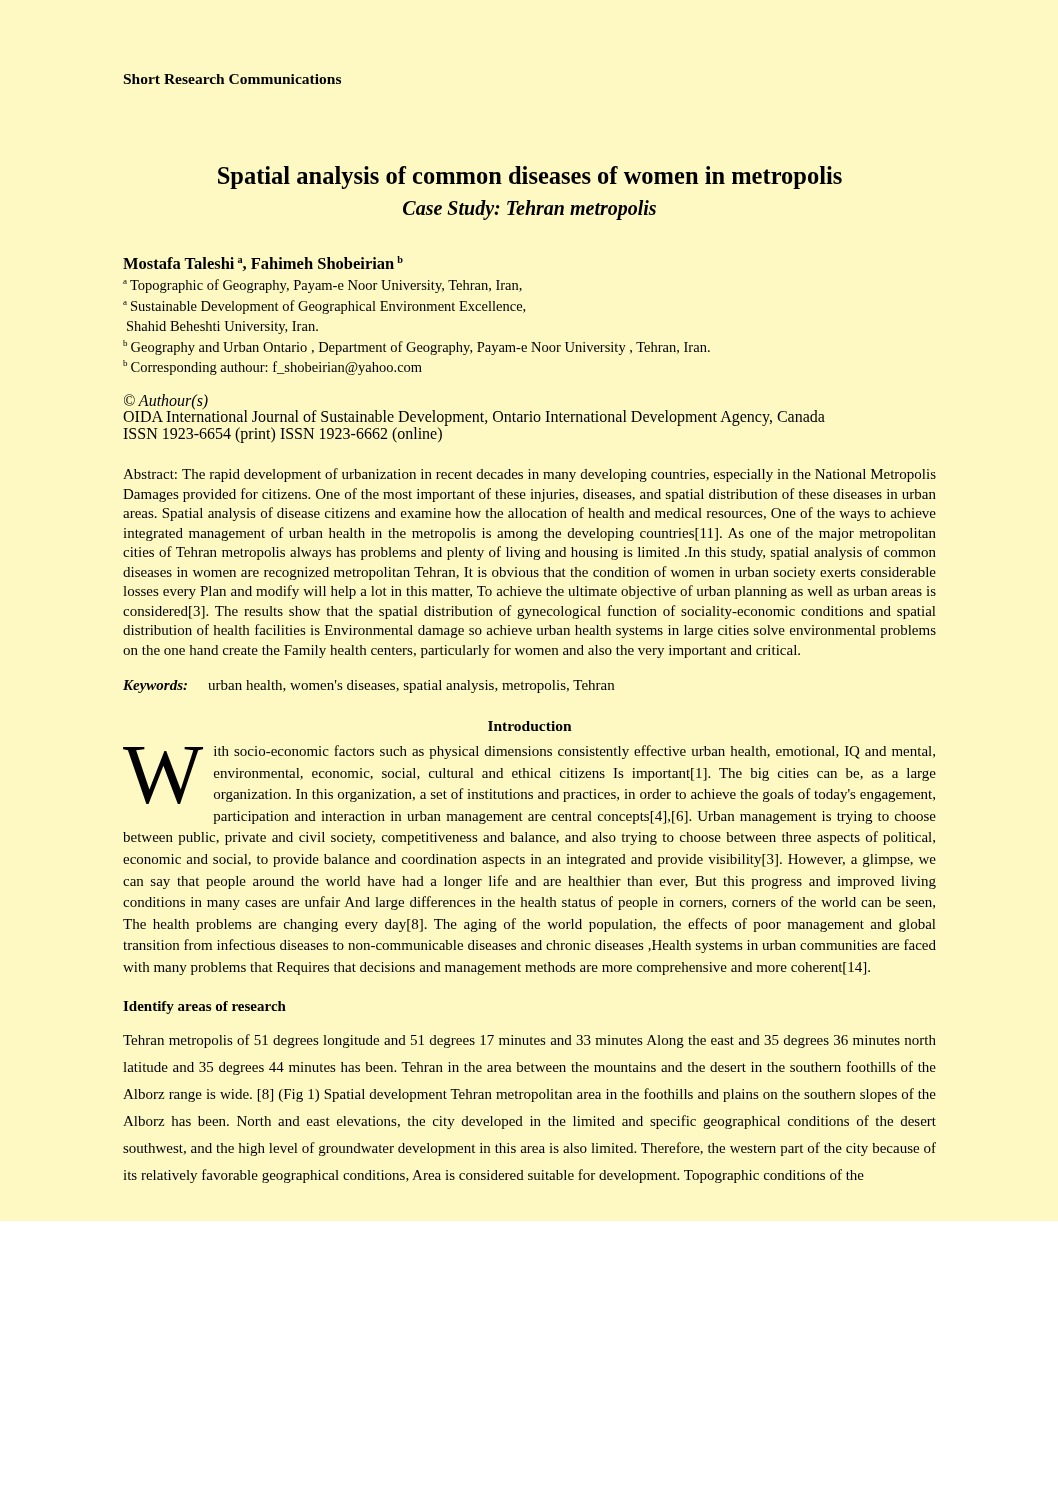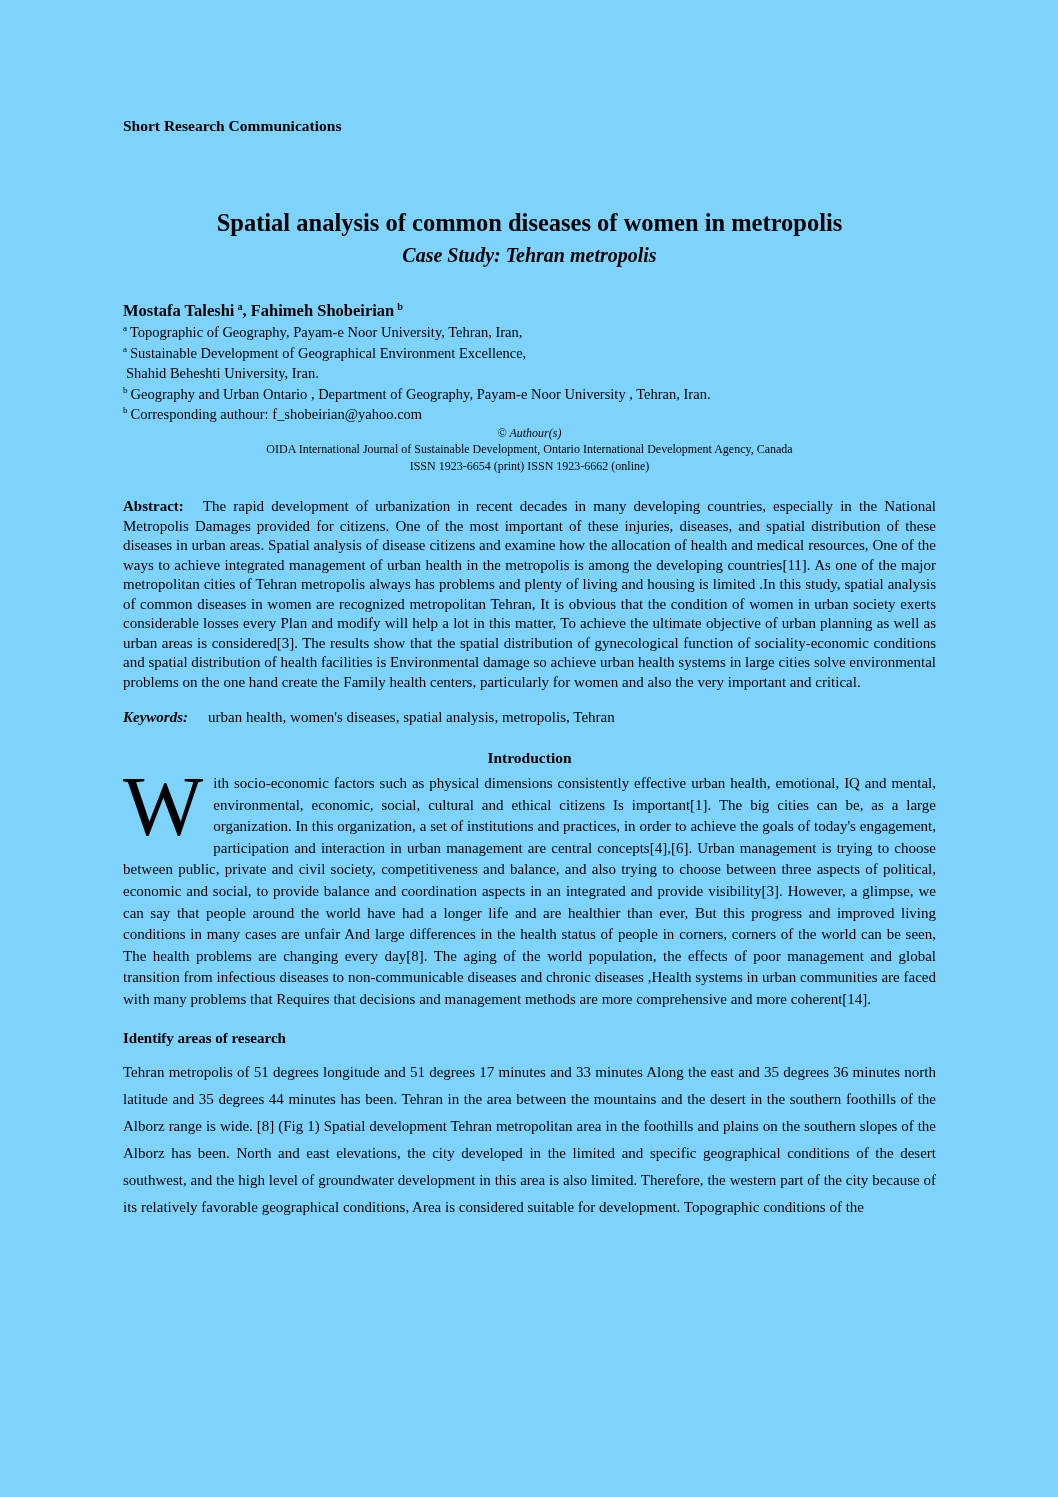--- a/index.html
+++ b/index.html
@@ -1,25 +1,25 @@
 <!DOCTYPE html>
 <html><head>
 <meta charset="utf-8">
 <style>
   html, body { margin: 0; padding: 0; }
   body { background: #ffffff; }
   .page {
     position: relative;
     box-sizing: border-box;
     width: 1058px;
-    height: 1497px;
-    background: #7dd3fc;
+    height: 1221px;
+    background: #fef9c3;
     color: #000000;
     font-family: "Liberation Serif", "DejaVu Serif", serif;
-    padding: 116px 122px 40px 123px;
+    padding: 69px 122px 40px 123px;
     overflow: hidden;
   }
   .header-label {
     font-weight: bold;
     font-size: 15.5px;
     line-height: 20px;
   }
   .title-block { margin-top: 70px; text-align: center; }
   .title {
     font-size: 24.5px;
@@ -38,33 +38,33 @@
   .author-names { font-size: 16.5px; font-weight: bold; line-height: 22px; }
   sup.affil-sup {
     font-size: 0.62em;
     vertical-align: super;
     line-height: 0;
   }
   .author-names sup.affil-sup { margin-left: 3px; }
   .affiliation { font-size: 14.5px; line-height: 20.5px; }
   .affiliation sup.affil-sup { margin-right: 3px; }
   .imprint-block {
-    margin-top: 0;
-    text-align: center;
-    font-size: 12px;
+    margin-top: 15px;
+    text-align: left;
+    font-size: 16px;
     line-height: 16.5px;
   }
   .imprint-copyright { font-style: italic; }
   .abstract-para {
     margin: 23px 0 0 0;
     font-size: 15px;
     line-height: 19.5px;
     text-align: justify;
   }
-  .abstract-label { font-weight: bold; margin-right: 19px; }
+  .abstract-label { font-weight: normal; margin-right: 4px; }
   .keywords-line {
     margin: 15px 0 0 0;
     font-size: 15px;
     line-height: 20px;
     text-align: justify;
   }
   .keywords-label { font-weight: bold; font-style: italic; margin-right: 20px; }
   .section-heading-center {
     margin: 21px 0 0 0;
     text-align: center;

